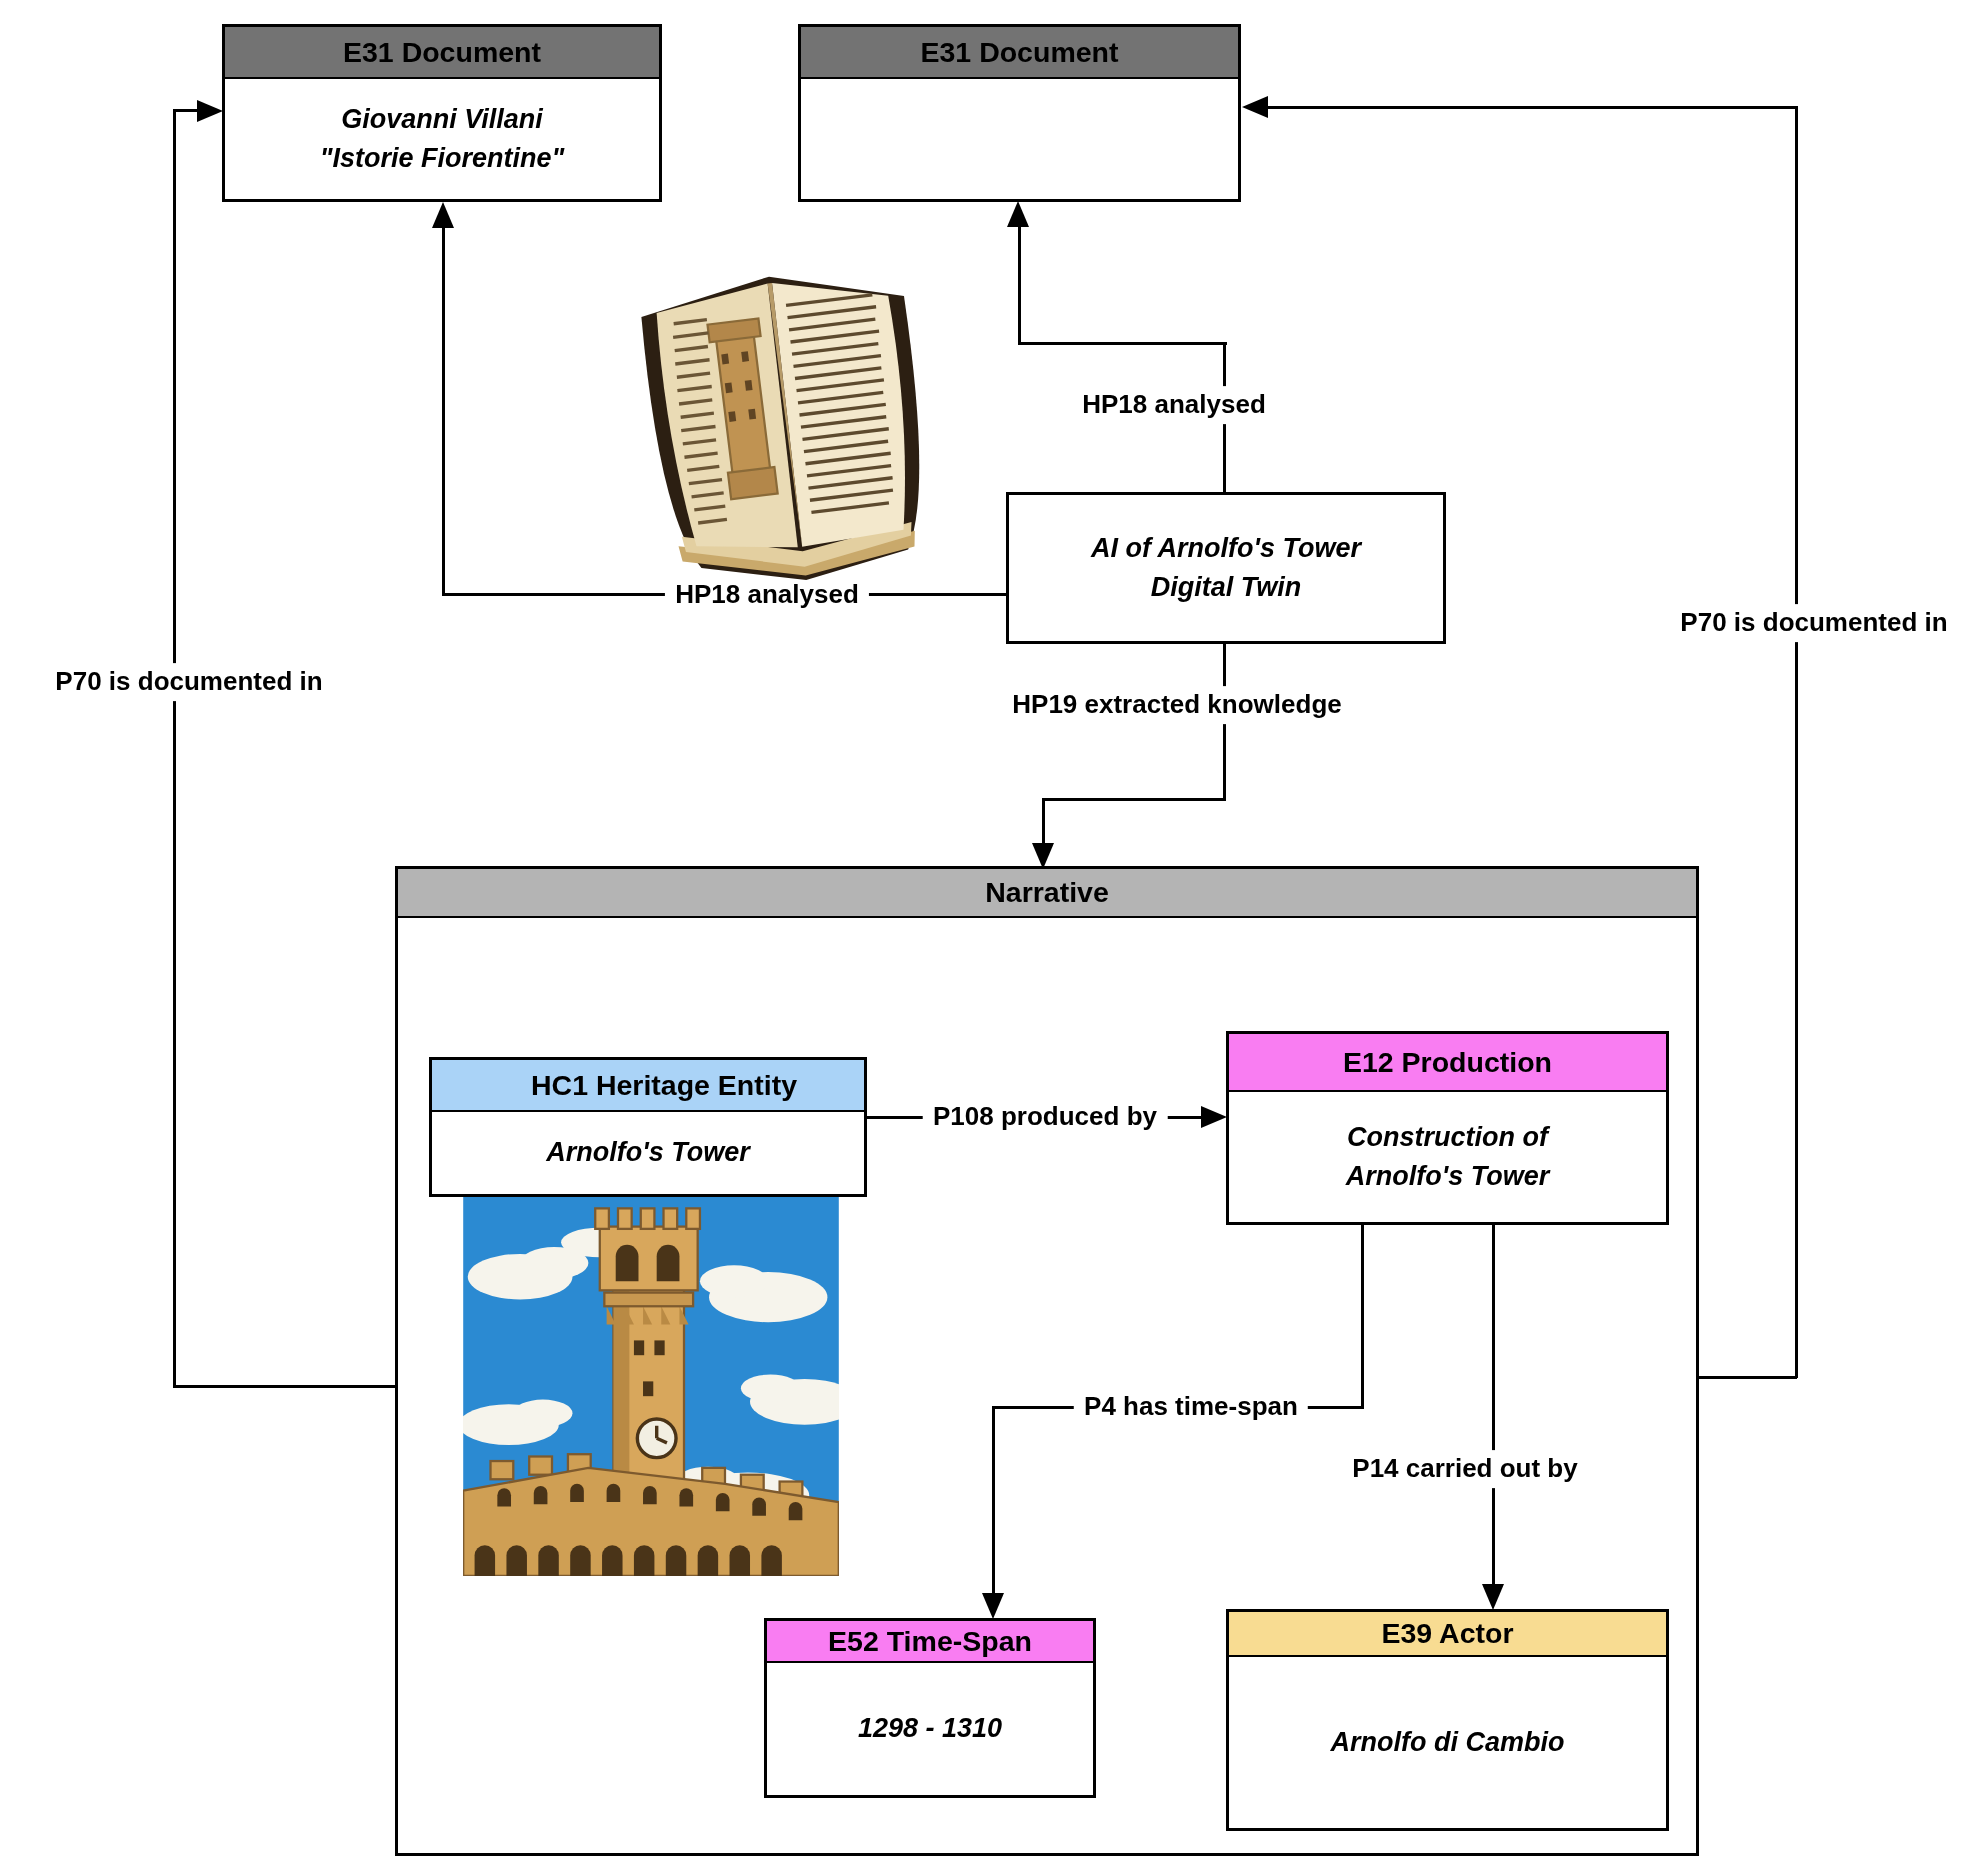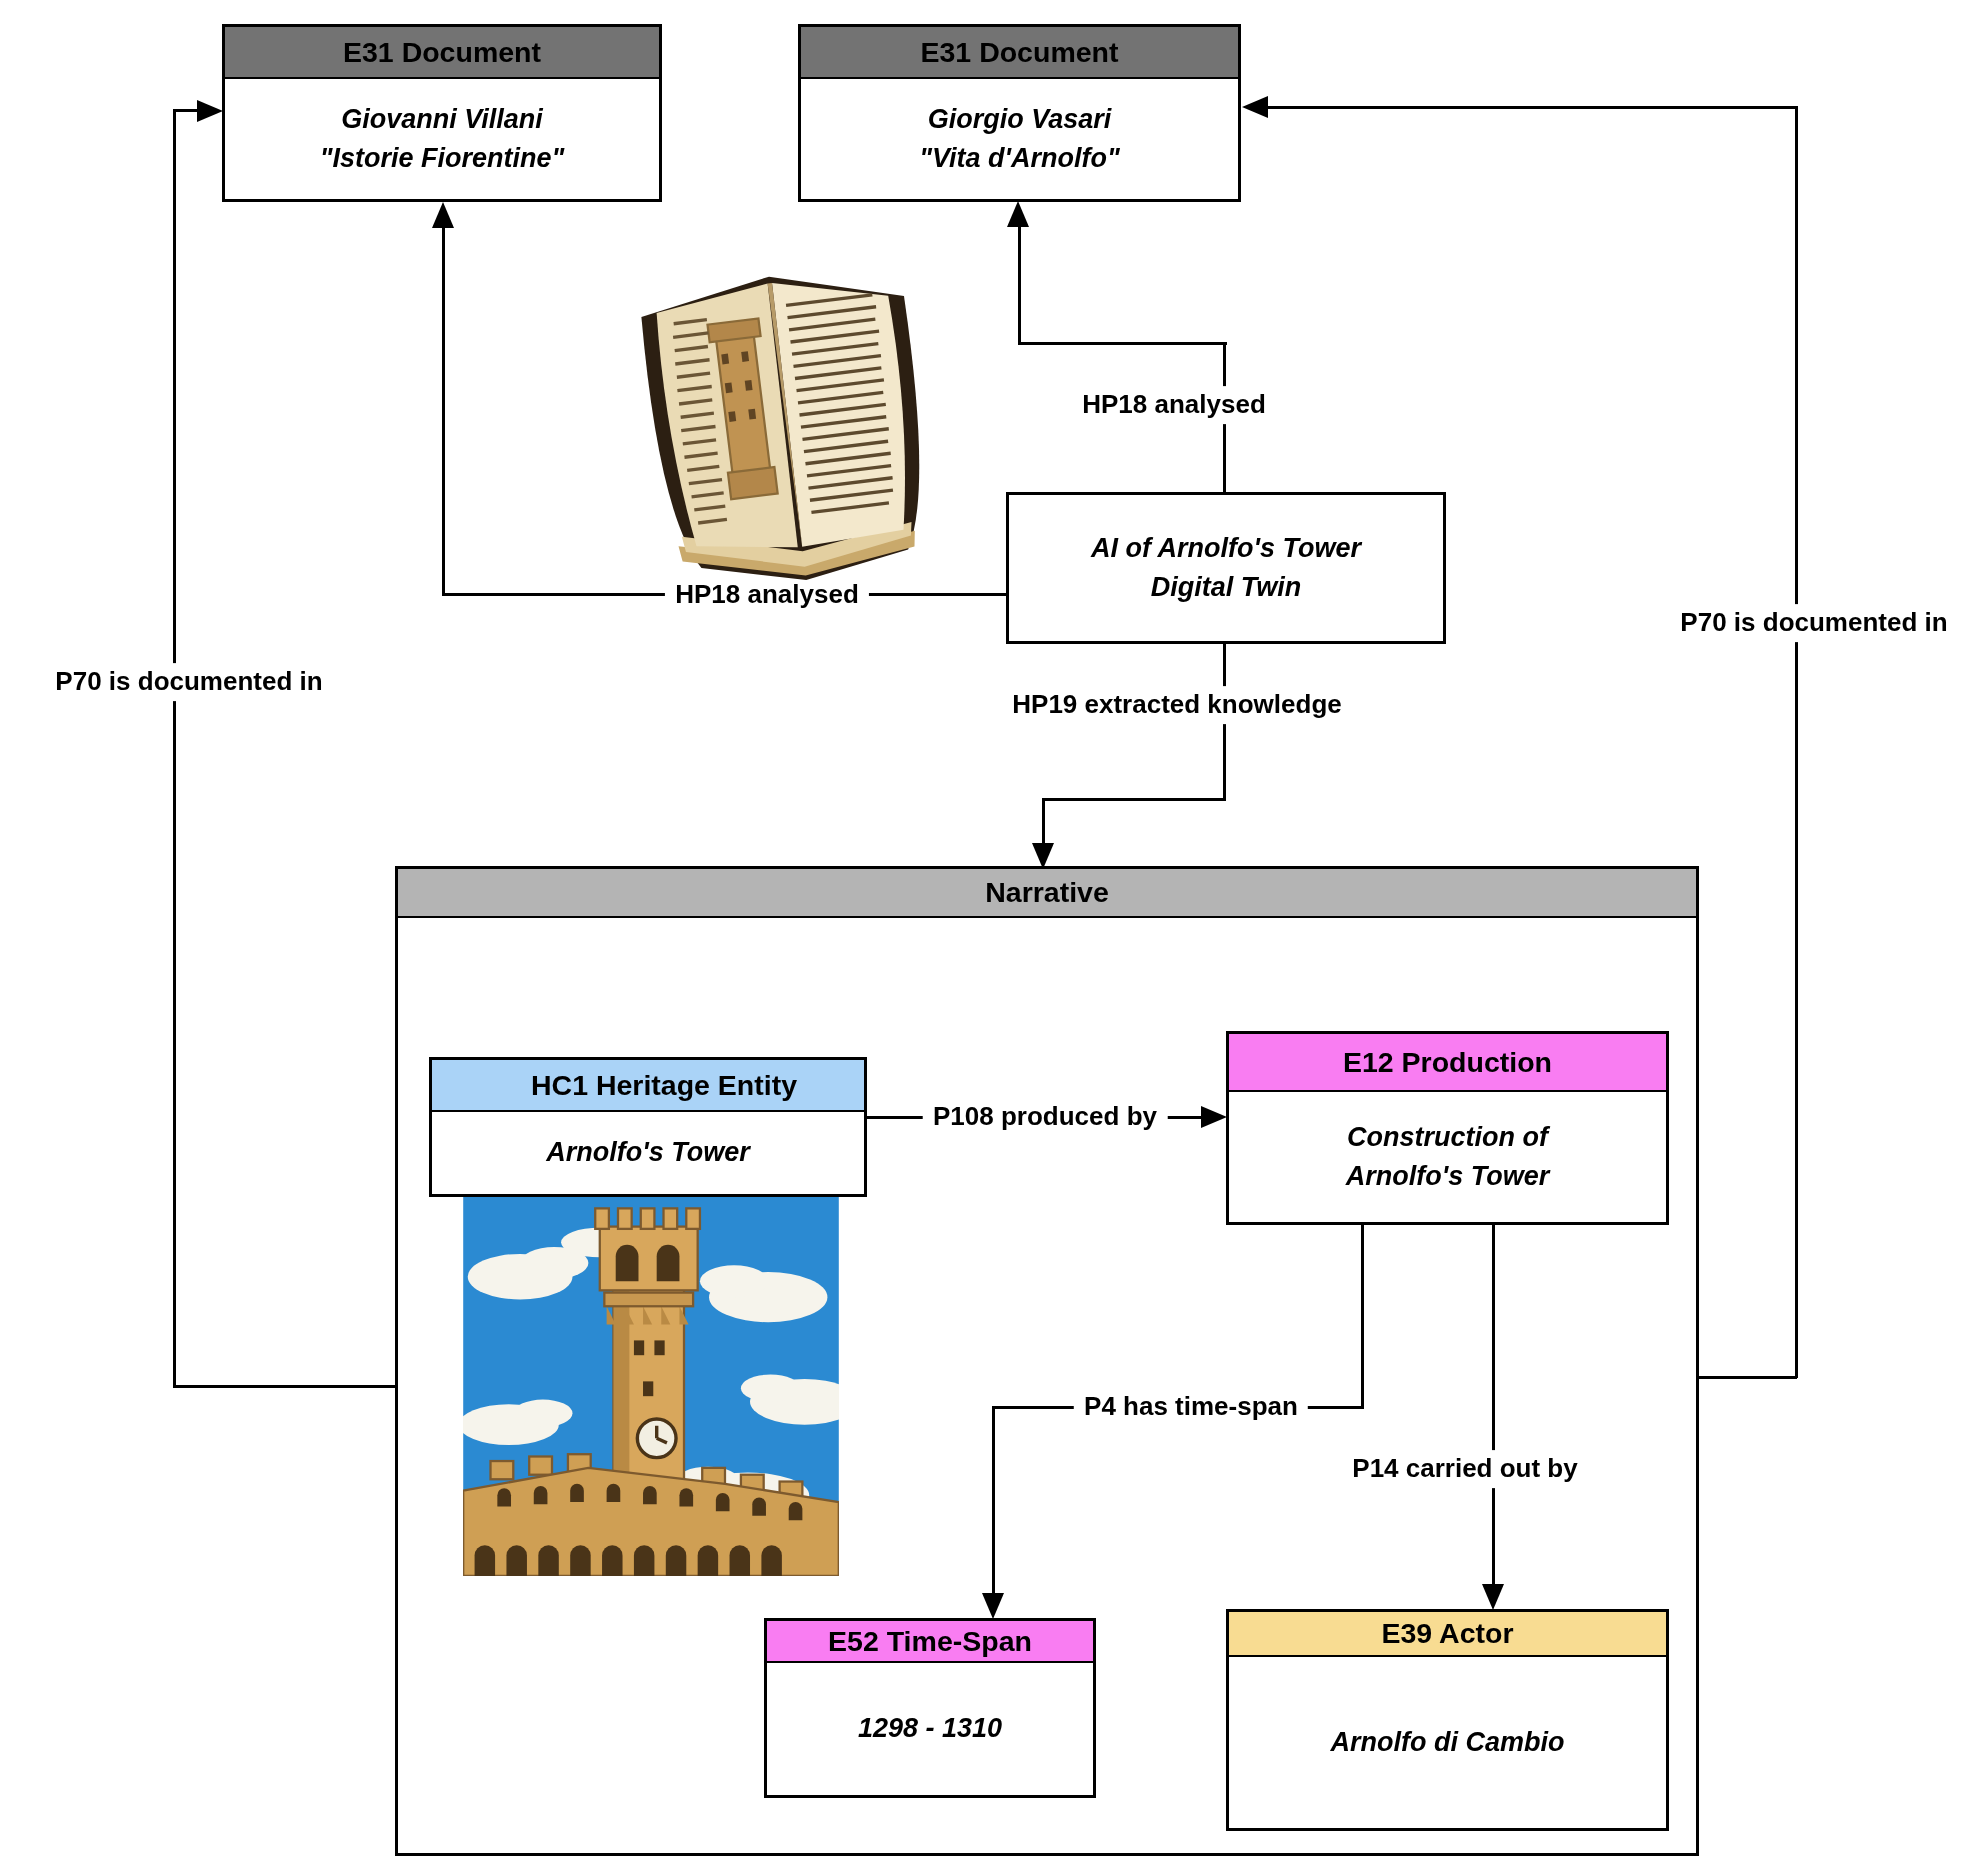--- a/index.html
+++ b/index.html
@@ -125,22 +125,20 @@
   <div class="edge-label" style="left:1465px;top:1469px;">P14 carried out by</div>
 
   <div class="node" style="left:222px;top:24px;width:440px;height:178px;">
     <div class="node-header hd-green" style="height:50px;">E31 Document</div>
     <div class="node-body">Giovanni Villani
 "Istorie Fiorentine"</div>
   </div>
 
   <div class="node" style="left:798px;top:24px;width:443px;height:178px;">
     <div class="node-header hd-green" style="height:50px;">E31 Document</div>
-    <div class="node-body">Giorgio Vasari
-"Vita d'Arnolfo"</div>
   </div>
 
   <div class="node" style="left:1006px;top:492px;width:440px;height:152px;">
     <div class="node-body">AI of Arnolfo's Tower
 Digital Twin</div>
   </div>
 
   <div class="node" style="left:429px;top:1057px;width:438px;height:140px;">
     <div class="node-header hd-blue" style="height:50px;">HC1 Heritage Entity</div>
     <div class="node-body">Arnolfo's Tower</div>

